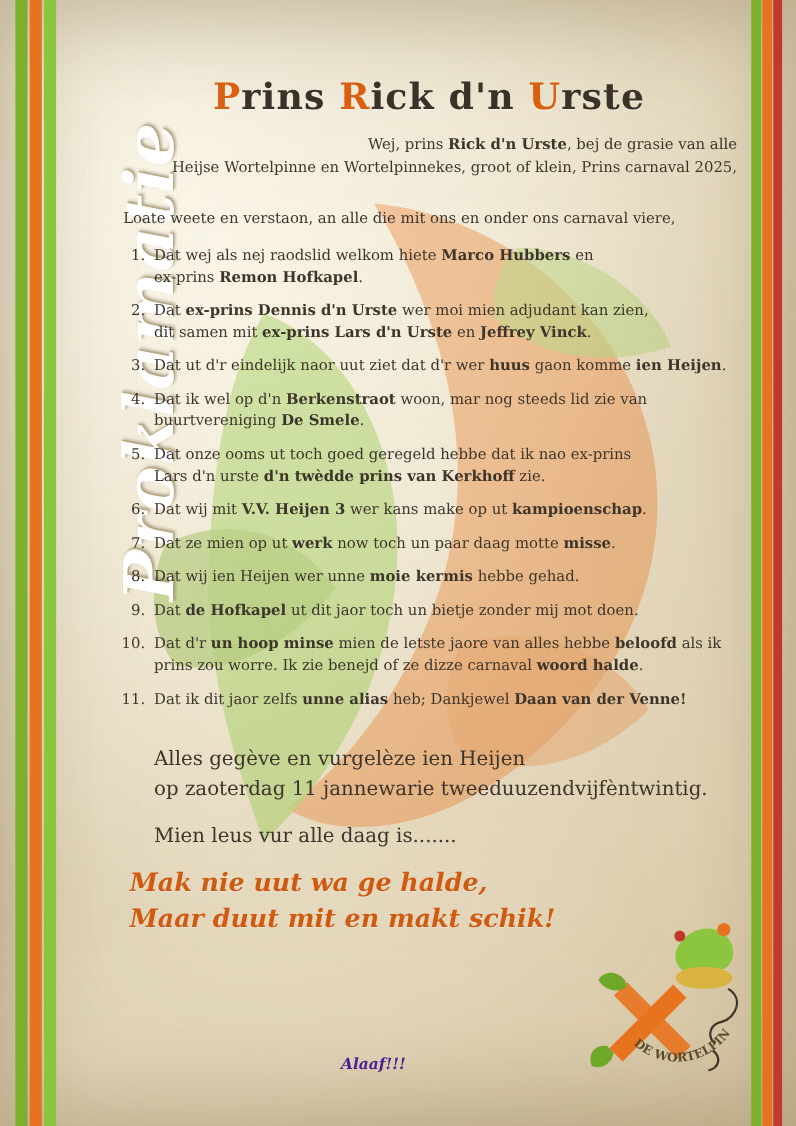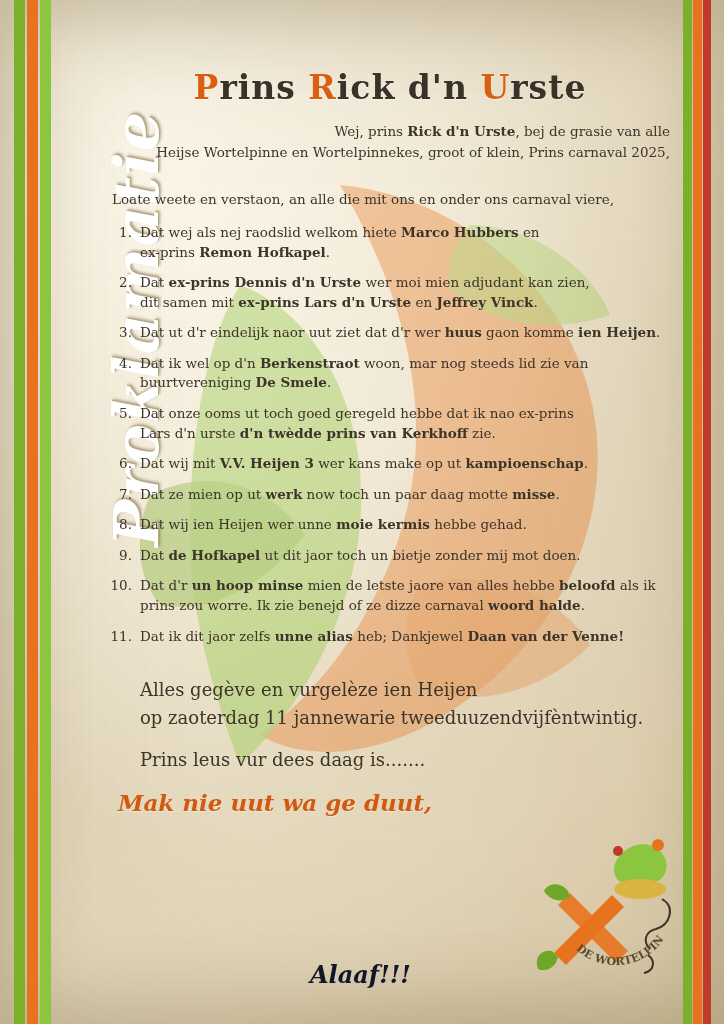--- a/index.html
+++ b/index.html
@@ -175,22 +175,22 @@
     line-height: 1.45;
     text-shadow: 0 1px 0 rgba(255,255,255,0.4);
   }
   .alaaf {
     position: absolute;
     left: 310px;
     top: 960px;
     font-family: "DejaVu Serif", serif;
     font-style: italic;
     font-weight: bold;
-    font-size: 24px;
-    color: #0f172a;
+    font-size: 14px;
+    color: #4c1d95;
   }
 
   .jester {
     position: absolute;
     right: 44px;
     bottom: 38px;
     width: 150px;
     height: 165px;
   }
 </style>
@@ -249,25 +249,26 @@
       <li><span class="num">8.</span>Dat wij ien Heijen wer unne <b>moie kermis</b> hebbe gehad.</li>
       <li><span class="num">9.</span>Dat <b>de Hofkapel</b> ut dit jaor toch un bietje zonder mij mot doen.</li>
       <li><span class="num">10.</span>Dat d'r <b>un hoop minse</b> mien de letste jaore van alles hebbe <b>beloofd</b> als ik<br>prins zou worre. Ik zie benejd of ze dizze carnaval <b>woord halde</b>.</li>
       <li><span class="num">11.</span>Dat ik dit jaor zelfs <b>unne alias</b> heb; Dankjewel <b>Daan van der Venne!</b></li>
     </ol>
 
     <div class="closing">
       <div>Alles gegève en vurgelèze ien Heijen</div>
       <div>op zaoterdag 11 jannewarie tweeduuzendvijfèntwintig.</div>
       <div class="gap"></div>
-      <div>Prins leus vur dees daag is.......</div>
+      <div>Mien leus vur alle daag is.......</div>
     </div>
 
     <div class="motto">
-      <div>Mak nie uut wa ge duut,</div>
+      <div>Mak nie uut wa ge halde,</div>
+      <div>Maar duut mit en makt schik!</div>
     </div>
   </div>
 
   <div class="alaaf">Alaaf!!!</div>
 
   <svg class="jester" viewBox="0 0 150 165">
     <g>
 
       <path d="M24 132 L82 74 L94 86 L36 144 Z" fill="#e8731e"></path>
       <path d="M40 72 L98 130 L86 142 L28 84 Z" fill="#e8731e" opacity="0.9"></path>

